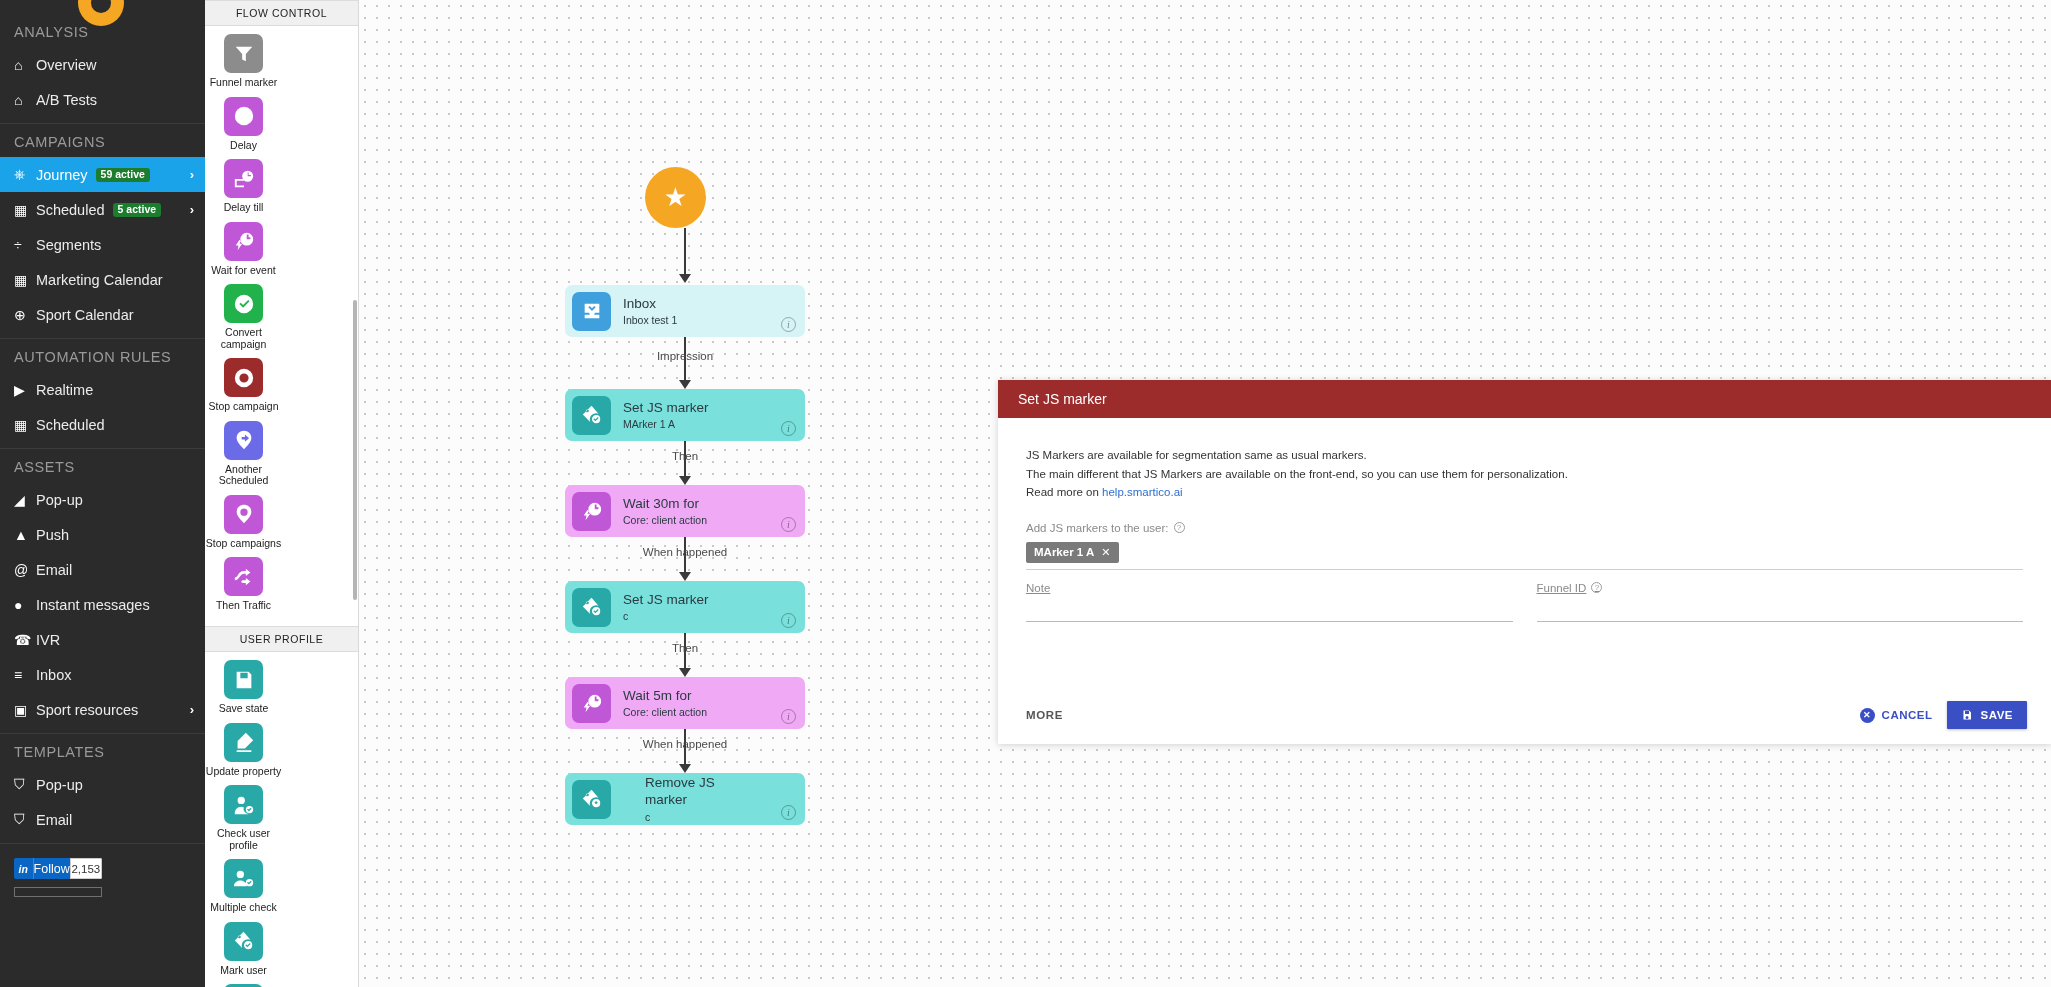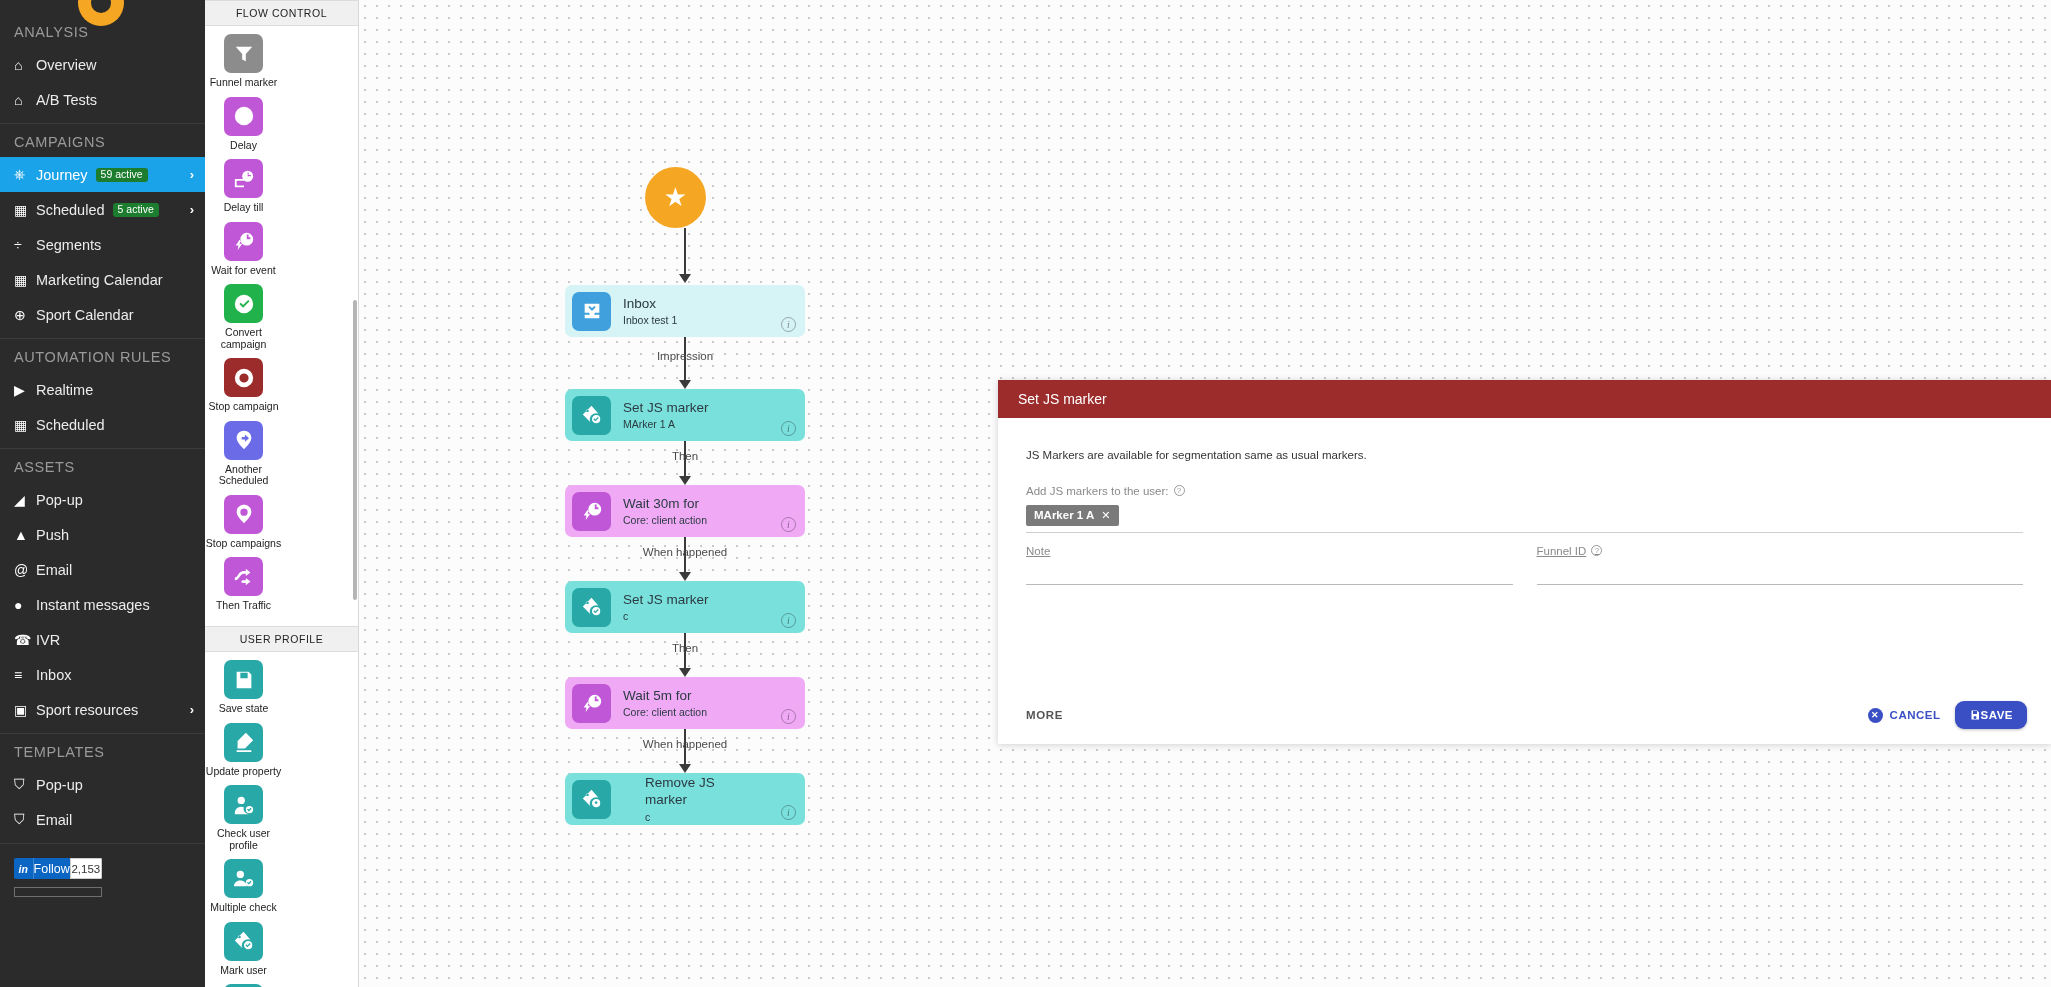--- a/index.html
+++ b/index.html
@@ -45,21 +45,21 @@
   .side-item.active { background: #1aa3e8; color: #fff; }
   .side-item .ico {
     width: 22px; height: 18px; display: flex; align-items: center;
     justify-content: flex-start; font-size: 14px; flex: 0 0 22px;
     color: #fff;
   }
   .side-item .lbl { white-space: nowrap; text-align: center; }
   .badge {
     background: #1d7d2f; color: #fff; font-size: 10.5px;
     border-radius: 3px; padding: 1.5px 5px 2px; margin-left: 8px;
-    font-weight: normal; line-height: 1;
+    font-weight: bold; line-height: 1;
   }
   .chev { position: absolute; right: 11px; font-size: 13px; font-weight: bold; color:#fff; }
   .li-follow {
     display: flex; align-items: stretch; margin: 14px 0 0 14px;
     height: 21px; font-size: 12.5px; width: 88px;
     border-radius: 2px; overflow: hidden;
   }
   .li-follow .li-ic {
     background: #0a66c2; color: #fff; width: 19px;
     display: flex; align-items: center; justify-content: center;
@@ -212,23 +212,23 @@
     display: flex; align-items: center; gap: 7px;
     color: #3b4fc4; font-size: 11.5px; font-weight: bold;
     letter-spacing: .5px; cursor: pointer;
   }
   .cancel-ic {
     width: 15px; height: 15px; border-radius: 50%; background: #3b4fc4;
     color: #fff; font-size: 9px; display: flex;
     align-items: center; justify-content: center; font-weight: bold;
   }
   .save-btn {
-    display: flex; align-items: center; 
+    display: flex; align-items: center; gap: 8px;
     background: #3b4fc4; color: #fff; font-size: 11.5px; font-weight: bold;
-    letter-spacing: .5px; padding: 8px 14px; border-radius: 9px;
+    letter-spacing: .5px; padding: 8px 14px; border-radius: 1px;
     cursor: pointer; box-shadow: 0 1px 3px rgba(0,0,0,.25);
   }
   .save-ic { width: 12px; height: 12px; fill: #fff; }
 </style>
 </head>
 <body>
 
 <div id="root">
 
   <div id="sidebar">
@@ -558,20 +558,24 @@
       </div>
   </div>
 
   <div id="panel">
     <div class="panel-head">
       <span>Set JS marker</span>
     </div>
     <div class="panel-body">
       <div class="p-desc">
         <div>JS Markers are available for segmentation same as usual markers.</div>
+        <div>The main different that JS Markers are available on the front-end, so you can use them for personalization.</div>
+        <div>
+          <span>Read more on </span><a class="p-link" href="#">help.smartico.ai</a>
+        </div>
       </div>
 
       <div class="p-fieldlabel">
         <span>Add JS markers to the user:</span>
         <span class="q-ic">?</span>
       </div>
       <div class="chip-row" id="chip-row"><span class="chip">
             <span>MArker 1 A</span>
             <span class="x">✕</span>
           </span></div>

